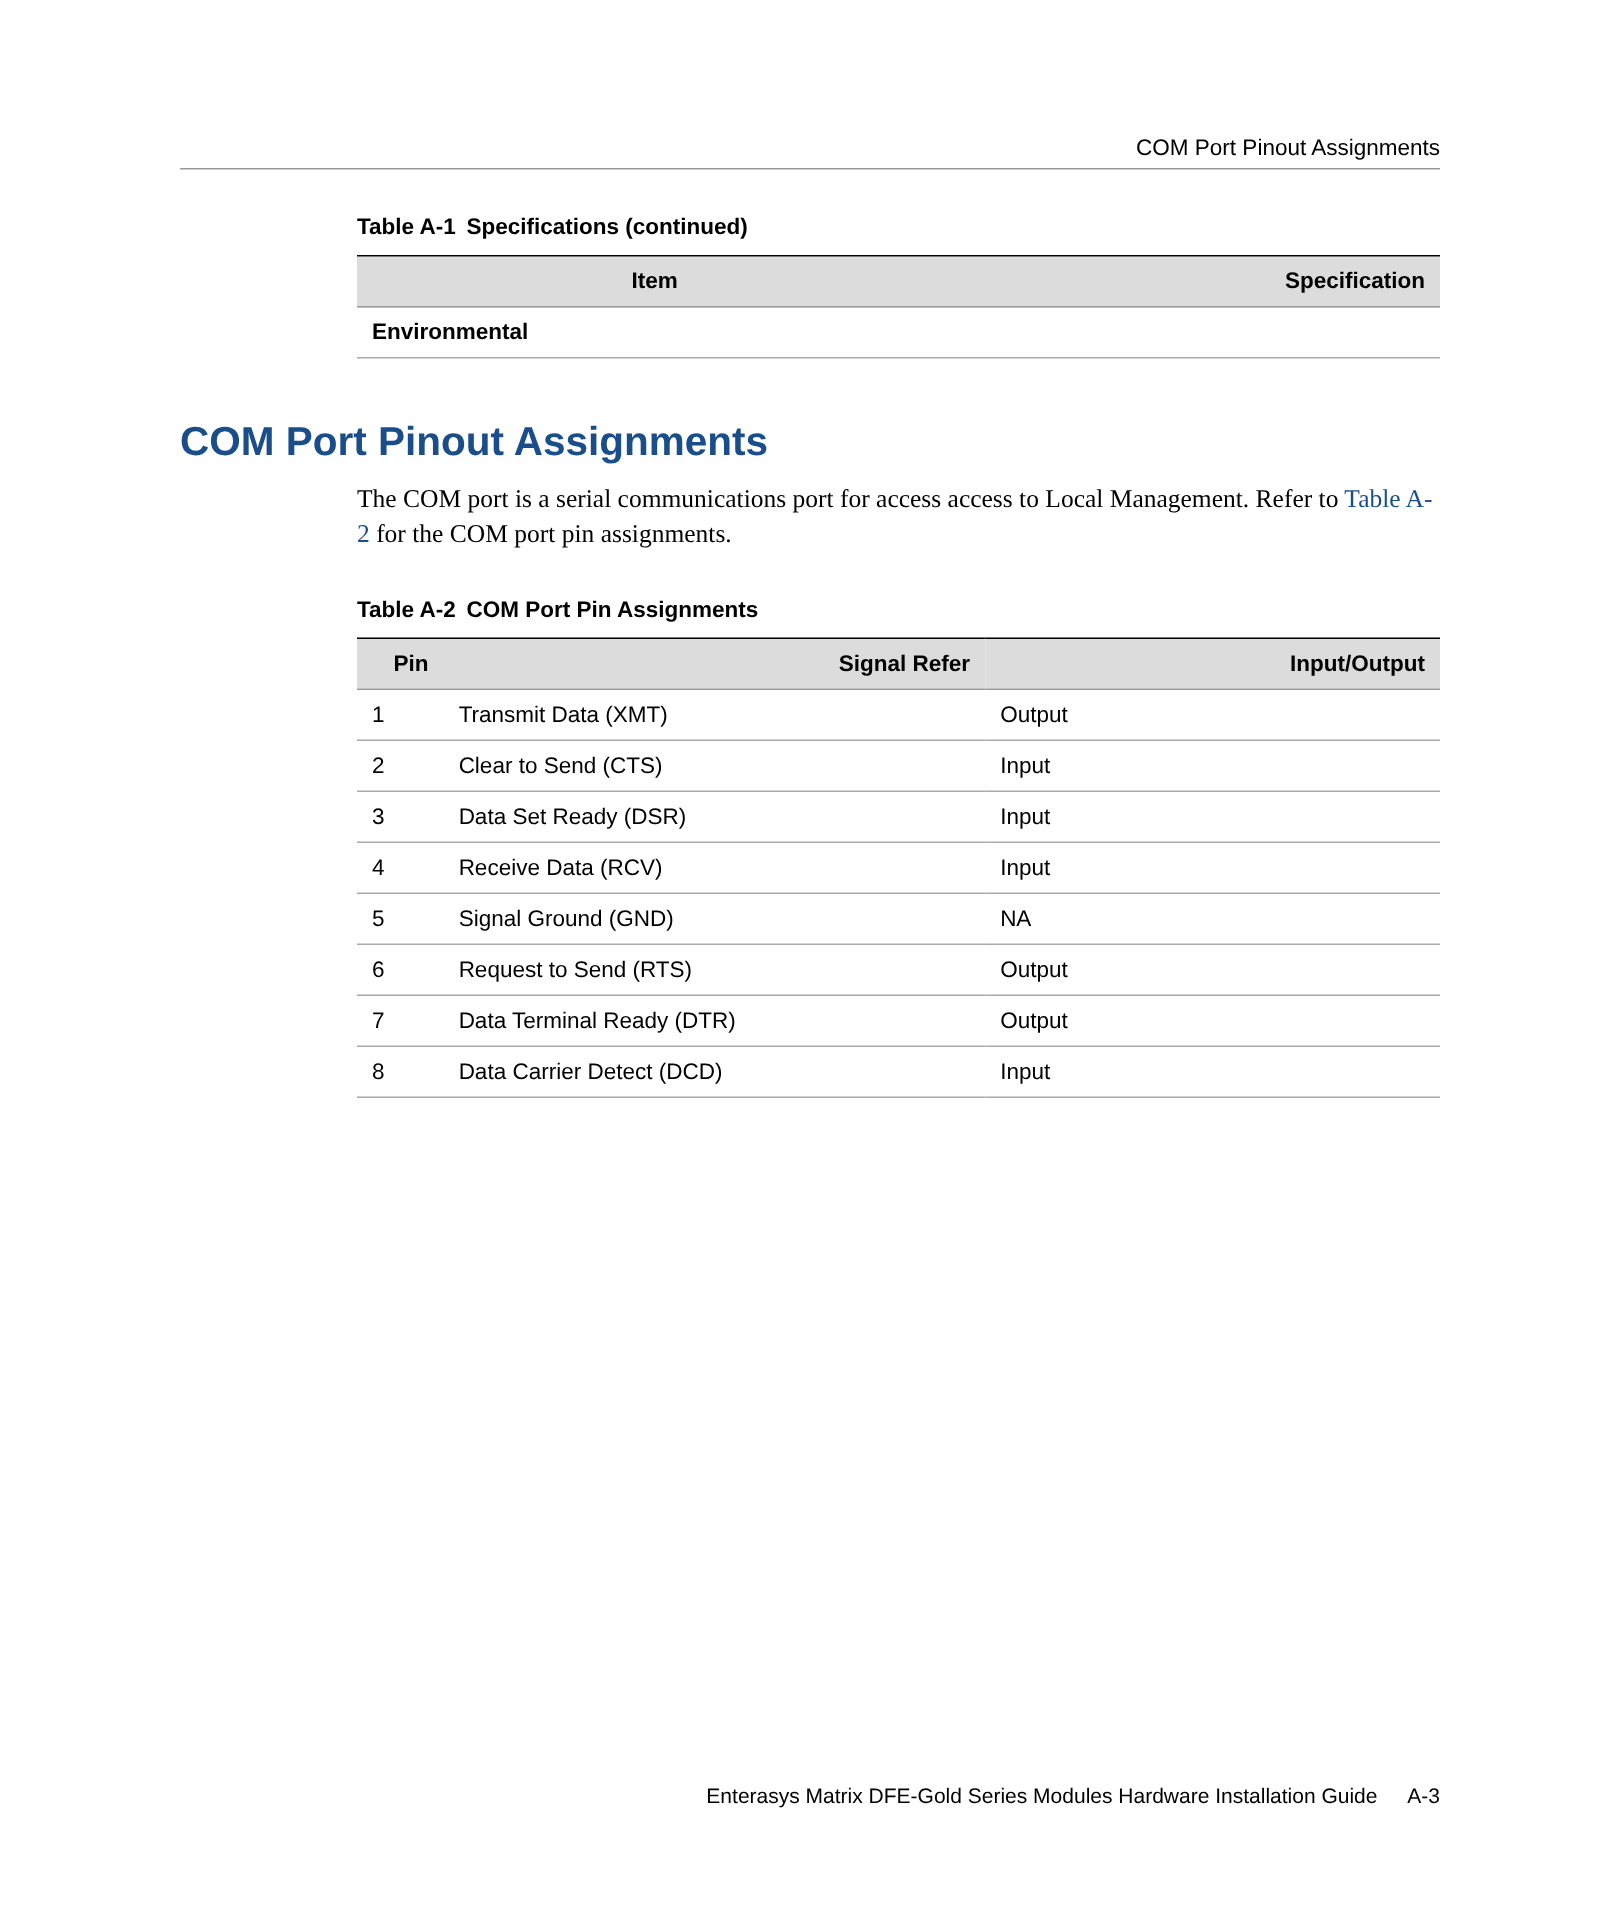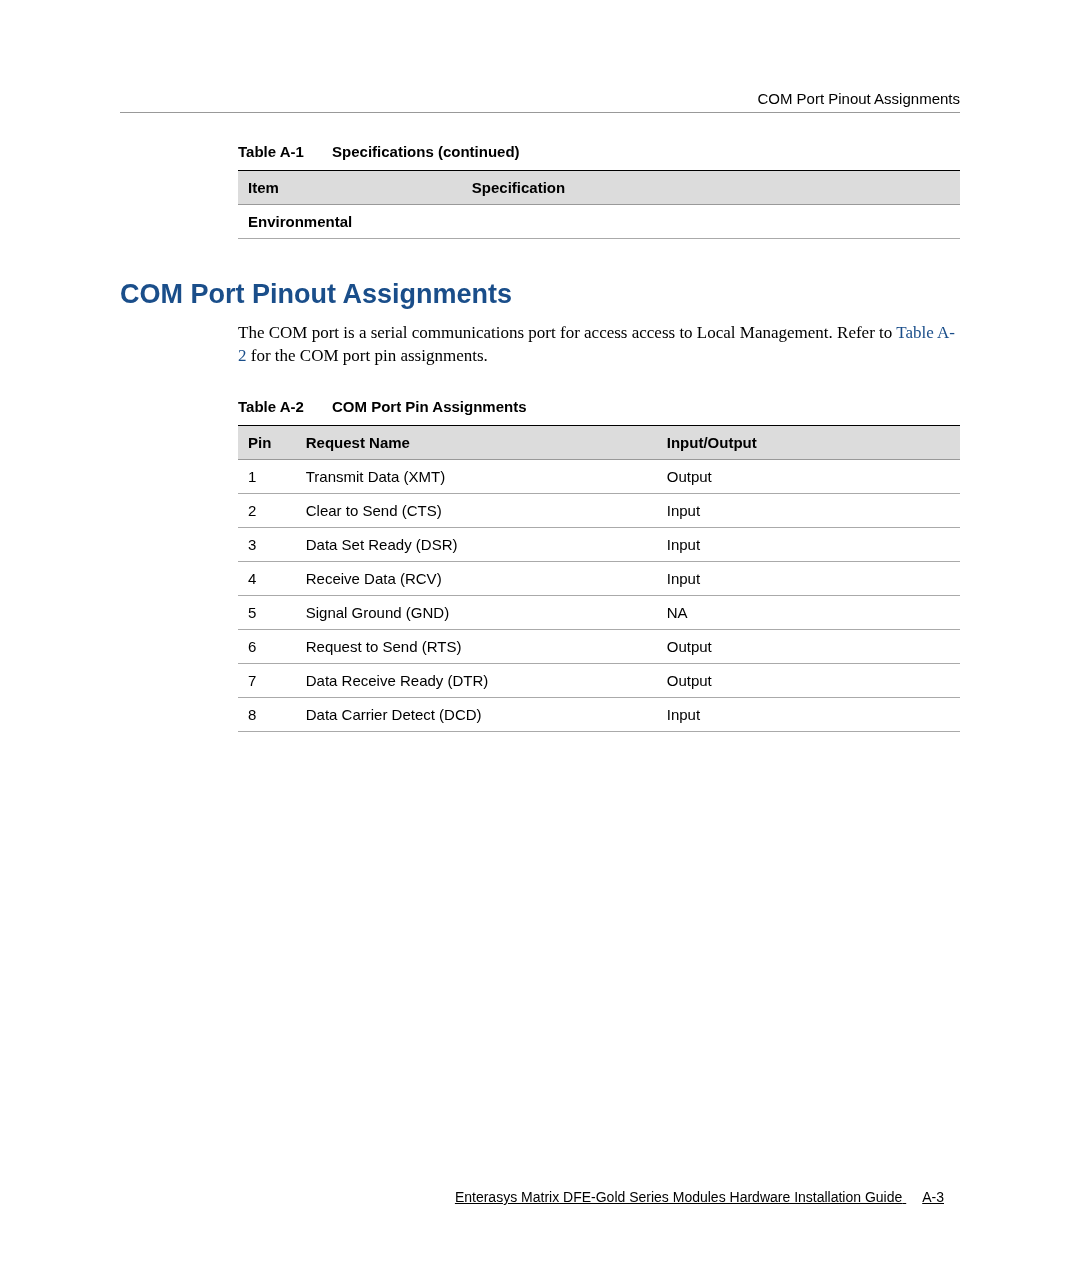--- a/index.html
+++ b/index.html
@@ -23,28 +23,28 @@
       margin-bottom: 30px;
     }
     .content-indent {
       margin-left: 118px;
     }
     .table-caption {
       font-size: 15px;
       font-weight: bold;
       margin-bottom: 10px;
     }
-    .table-caption .num { margin-right: 24px; }
+    .table-caption .num { margin-right: 3px; }
     table {
       width: 100%;
       border-collapse: collapse;
       font-size: 15px;
     }
     th {
-      text-align: left;
+      text-align: right;
       font-weight: bold;
       background: #dcdcdc;
       padding: 8px 10px;
       border-top: 1.5px solid #000;
       border-bottom: 1px solid #999;
     }
     td {
       padding: 8px 10px;
       border-bottom: 1px solid #aaa;
     }
@@ -69,24 +69,23 @@
       line-height: 1.35;
       color: #000;
     }
     .body-text a {
       color: #1a4e8a;
       text-decoration: none;
     }
     .footer {
       position: absolute;
       bottom: 65px;
-      right: 136px;
+      right: 120px;
       font-size: 14px;
       color: #000;
-      text-decoration: underline;
     }
     .footer .pg { margin-left: 16px; }
   </style>
 </head>
 <body>
 
 <div class="page-header">COM Port Pinout Assignments</div>
 <hr class="header-rule">
 
 <div class="content-indent">
@@ -126,21 +125,21 @@
   </div>
   <table>
     <colgroup>
         <col class="t2-col1">
         <col class="t2-col2">
         <col class="t2-col3">
       </colgroup>
     <thead>
       <tr>
         <th>Pin</th>
-        <th>Request Name</th>
+        <th>Signal Refer</th>
         <th>Input/Output</th>
       </tr>
     </thead>
     <tbody>
       <tr>
         <td>1</td>
         <td>Transmit Data (XMT)</td>
         <td>Output</td>
       </tr>
       <tr>
@@ -163,21 +162,21 @@
         <td>Signal Ground (GND)</td>
         <td>NA</td>
       </tr>
       <tr>
         <td>6</td>
         <td>Request to Send (RTS)</td>
         <td>Output</td>
       </tr>
       <tr>
         <td>7</td>
-        <td>Data Receive Ready (DTR)</td>
+        <td>Data Terminal Ready (DTR)</td>
         <td>Output</td>
       </tr>
       <tr>
         <td>8</td>
         <td>Data Carrier Detect (DCD)</td>
         <td>Input</td>
       </tr>
     </tbody>
   </table>
 </div>

